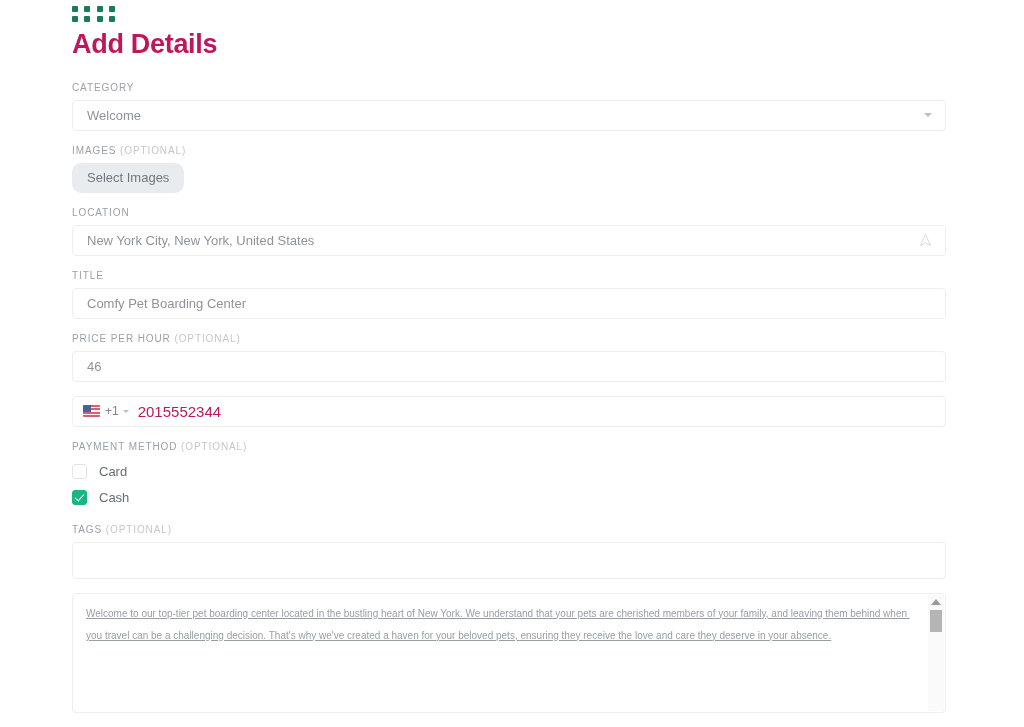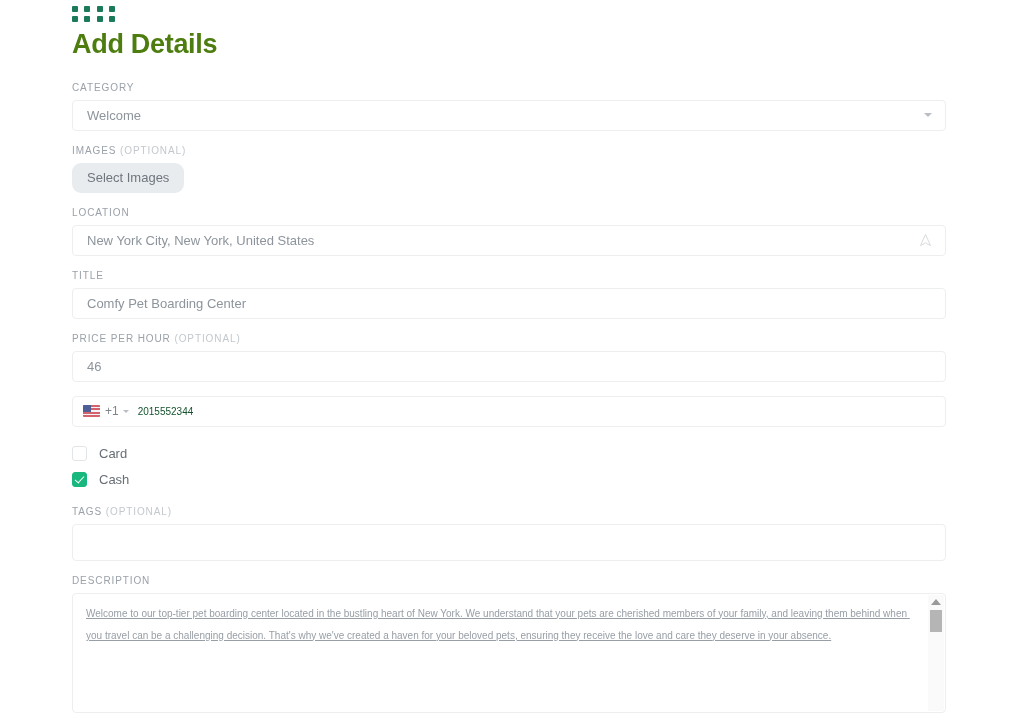--- a/index.html
+++ b/index.html
@@ -41,21 +41,21 @@
     width: 6px;
     height: 6px;
     background: #1b7a5a;
     border-radius: 1px;
   }
 
   
   .page-title {
     font-size: 27px;
     font-weight: bold;
-    color: #4d7c0f;
+    color: #be185d;
     letter-spacing: -0.3px;
     margin: 0 0 22px 0;
     line-height: 1.1;
   }
 
   
   .field { margin-bottom: 14px; }
 
   .field-label {
     font-size: 10px;
@@ -159,22 +159,22 @@
   }
   .dial-caret {
     width: 0; height: 0;
     border-left: 3px solid transparent;
     border-right: 3px solid transparent;
     border-top: 3.5px solid #b9bec4;
     margin-left: 4px;
     margin-right: 9px;
   }
   .phone-number {
-    font-size: 10px;
-    color: #14532d;
+    font-size: 15px;
+    color: #be185d;
   }
 
   
   .check-row {
     display: flex;
     align-items: center;
     height: 25px;
     margin-bottom: 1px;
   }
   .checkbox {
@@ -341,20 +341,24 @@
           <span class="stripes"></span>
           <span class="canton"></span>
         </span>
         <span class="dial-code">+1</span>
         <span class="dial-caret"></span>
         <span class="phone-number">2015552344</span>
       </div>
     </div>
 
     <div class="field">
+      <div class="field-label">
+        <span>PAYMENT METHOD</span>
+        <span class="opt">(OPTIONAL)</span>
+      </div>
       <div class="check-row">
         <span class="checkbox"></span>
         <span class="check-label">Card</span>
       </div>
       <div class="check-row">
         <span class="checkbox checked"></span>
         <span class="check-label">Cash</span>
       </div>
     </div>
 
@@ -362,21 +366,20 @@
       <div class="field-label">
         <span>TAGS</span>
         <span class="opt">(OPTIONAL)</span>
       </div>
       <div class="control tags-control">
         <span class="value"></span>
       </div>
     </div>
 
     <div class="field desc-field">
-      <div class="field-label">DESCRIPTION</div>
       <div class="desc-box">
         <p class="desc-text">Welcome to our top-tier pet boarding center located in the bustling heart of New York. We understand that your pets are cherished members of your family, and leaving them behind when you travel can be a challenging decision. That's why we've created a haven for your beloved pets, ensuring they receive the love and care they deserve in your absence.</p>
         <div class="scrollbar">
           <span class="sb-arrow">
               <span class="tri-up"></span>
             </span>
           <span class="sb-track">
             <span class="sb-thumb"></span>
           </span>
 

